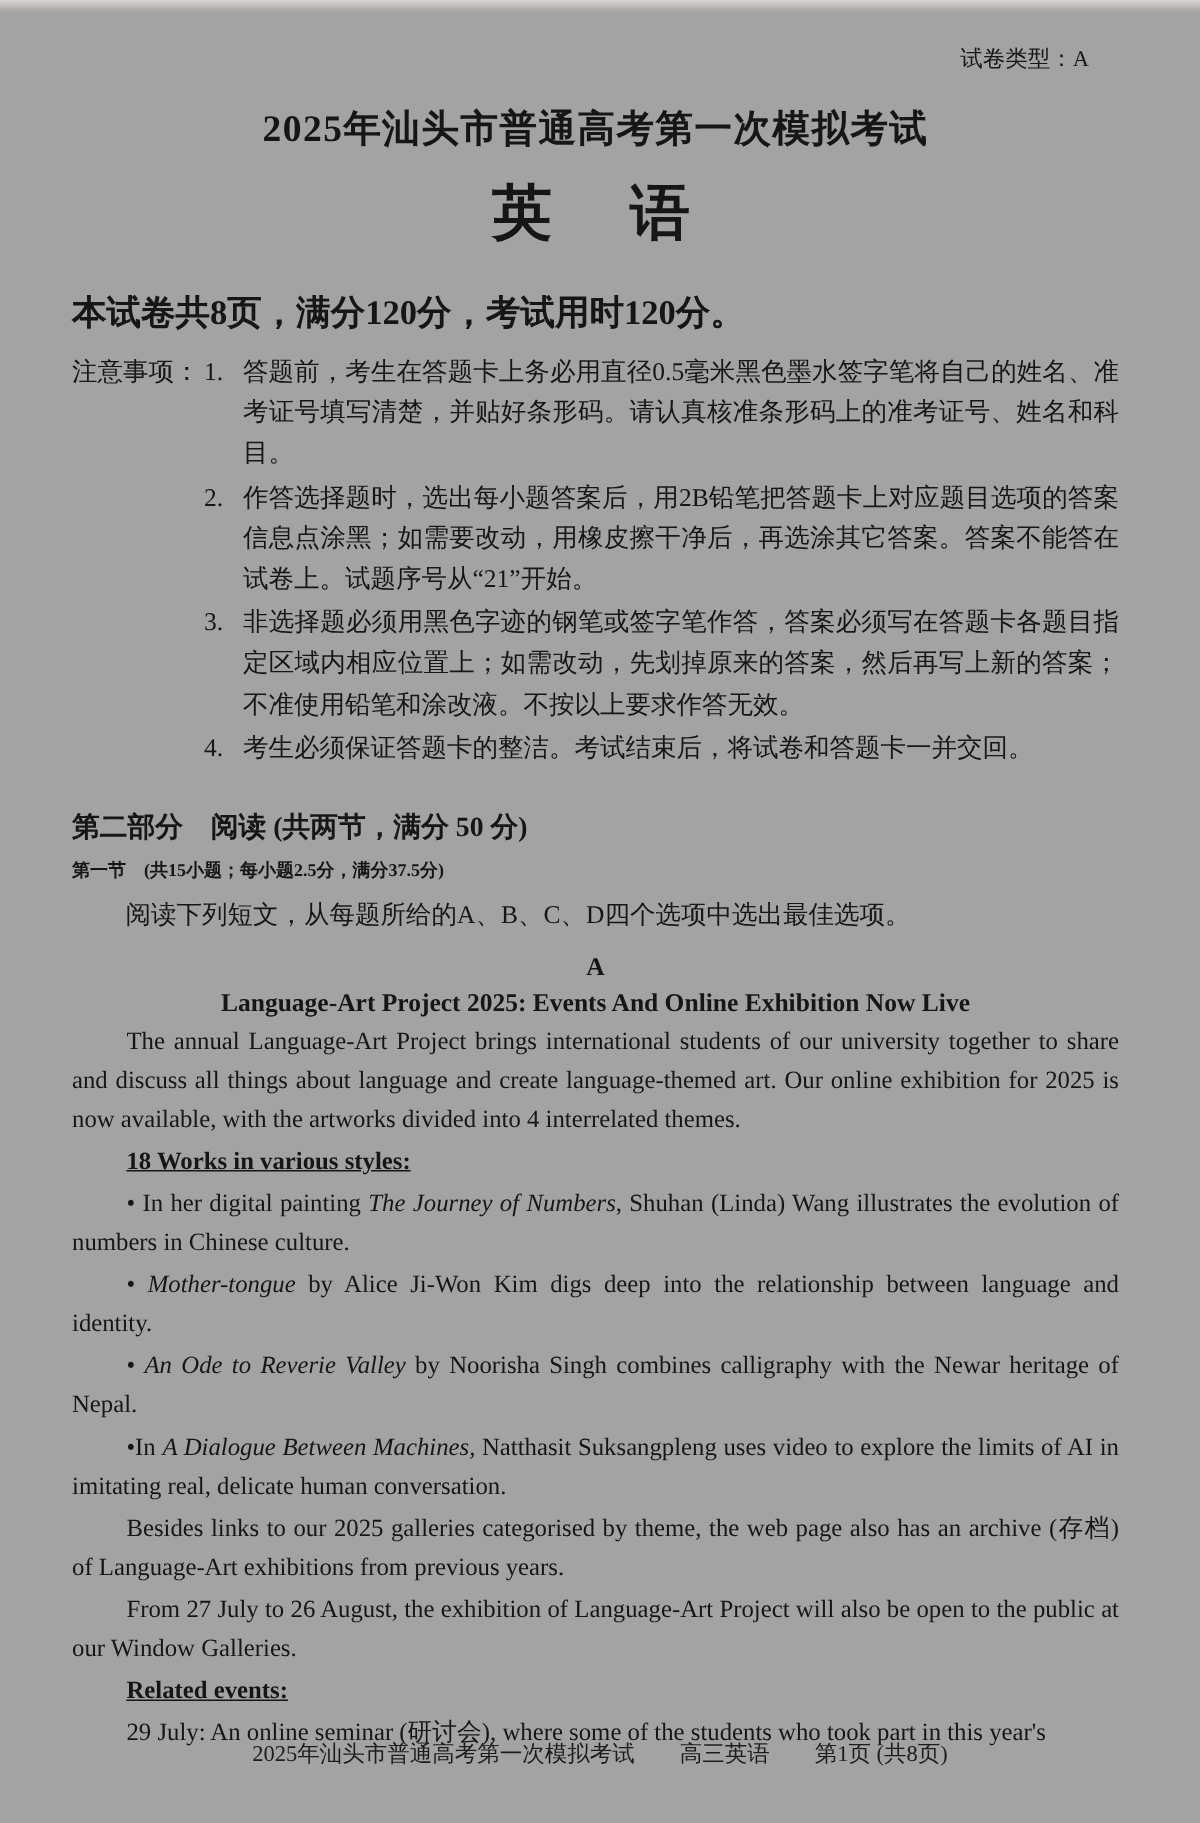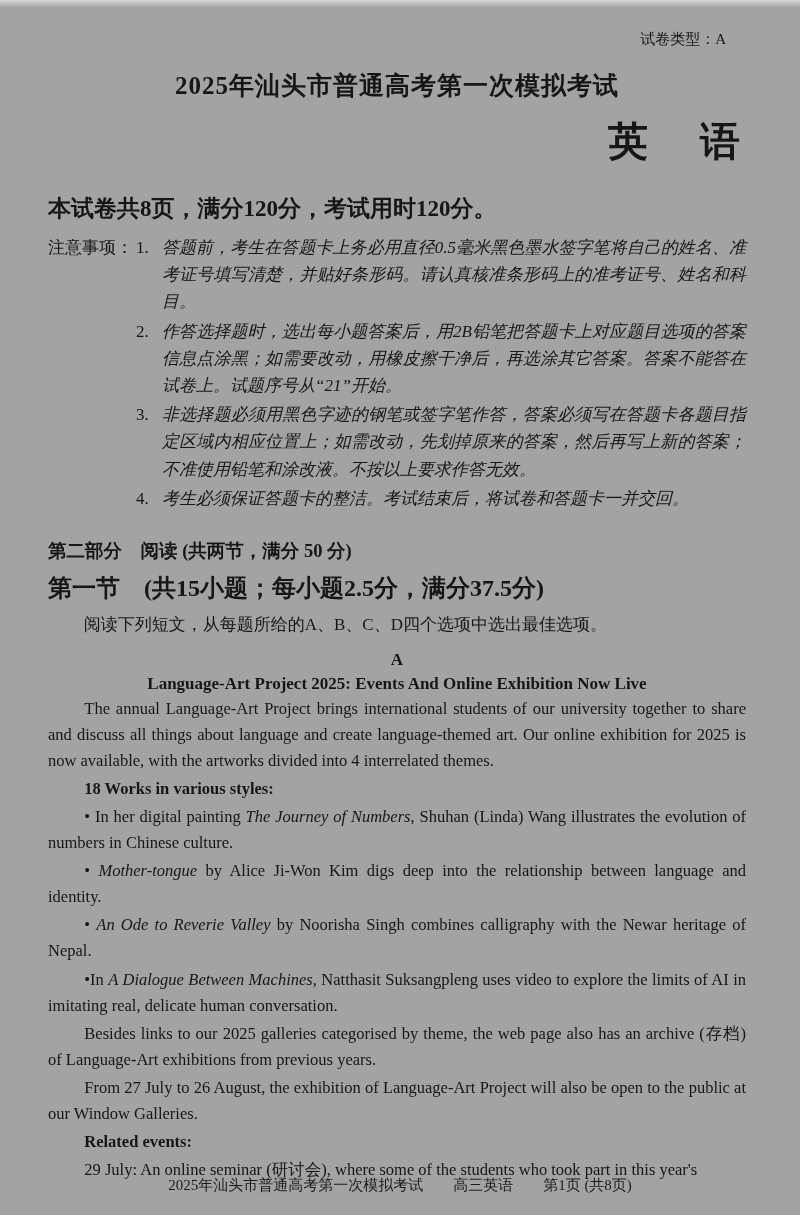--- a/index.html
+++ b/index.html
@@ -9,37 +9,37 @@
     padding:30px 54px 0 48px;
     font-family:"Liberation Serif","DejaVu Serif",serif;
     color:#161616;
   }
   .page::before{
     content:""; position:absolute; top:0; left:0; right:0; height:8px;
     background:linear-gradient(#d8d6d3, rgba(255,255,255,0)); pointer-events:none;
   }
   .paper-type { text-align:right; font-size:15px; padding-right:20px; }
   .exam-title { text-align:center; font-size:25px; font-weight:bold; margin-top:20px; letter-spacing:1px; }
-  .subject    { text-align:right; font-size:40px; font-weight:bold; margin-top:12px; letter-spacing:6px; }
+  .subject    { text-align:center; font-size:40px; font-weight:bold; margin-top:12px; letter-spacing:6px; }
   .exam-info  { font-size:23px; font-weight:bold; margin-top:24px; }
   .notices    { margin-top:10px; font-size:17px; line-height:1.6; }
   .notice-row { display:flex; align-items:flex-start; margin-top:2px; }
   .notice-label { width:88px; flex:0 0 88px; font-weight:normal; }
   .notice-spacer{ width:88px; flex:0 0 88px; }
   .notice-num { width:26px; flex:0 0 26px; }
-  .notice-text{ flex:1; text-align:justify;font-style:italic; }
+  .notice-text{ flex:1; text-align:justify; }
   .part-heading { font-size:18.5px; font-weight:bold; margin-top:26px; }
-  .subsection   { font-size:24px; font-weight:bold; margin-top:9px; }
+  .subsection   { font-size:12px; font-weight:bold; margin-top:9px; }
   .instruction  { font-size:17px; margin-top:9px; text-indent:2.1em; }
   .passage-label{ text-align:center; font-size:17px; font-weight:bold; margin-top:14px; }
   .passage-title{ text-align:center; font-size:17px; font-weight:bold; margin-top:4px; }
   .para { font-size:16.5px; line-height:1.58; text-align:justify; text-indent:2.2em; margin:2px 0 0 0; }
-  .para.bold { font-weight:bold; }
+  .para.bold { font-weight:bold;text-decoration:underline; }
   .it { font-style:italic; }
-  .footer { position:absolute; left:0; right:0; bottom:20px; text-align:center; font-size:15px; color:#1c1c1c;margin-top:46px; }
+  .footer { position:absolute; left:0; right:0; bottom:36px; text-align:center; font-size:15px; color:#1c1c1c;margin-top:46px; }
 </style>
 </head>
 <body>
 
 <div class="page">
 
   <div class="paper-type">试卷类型：A</div>
 
   <div class="exam-title">2025年汕头市普通高考第一次模拟考试</div>
 

